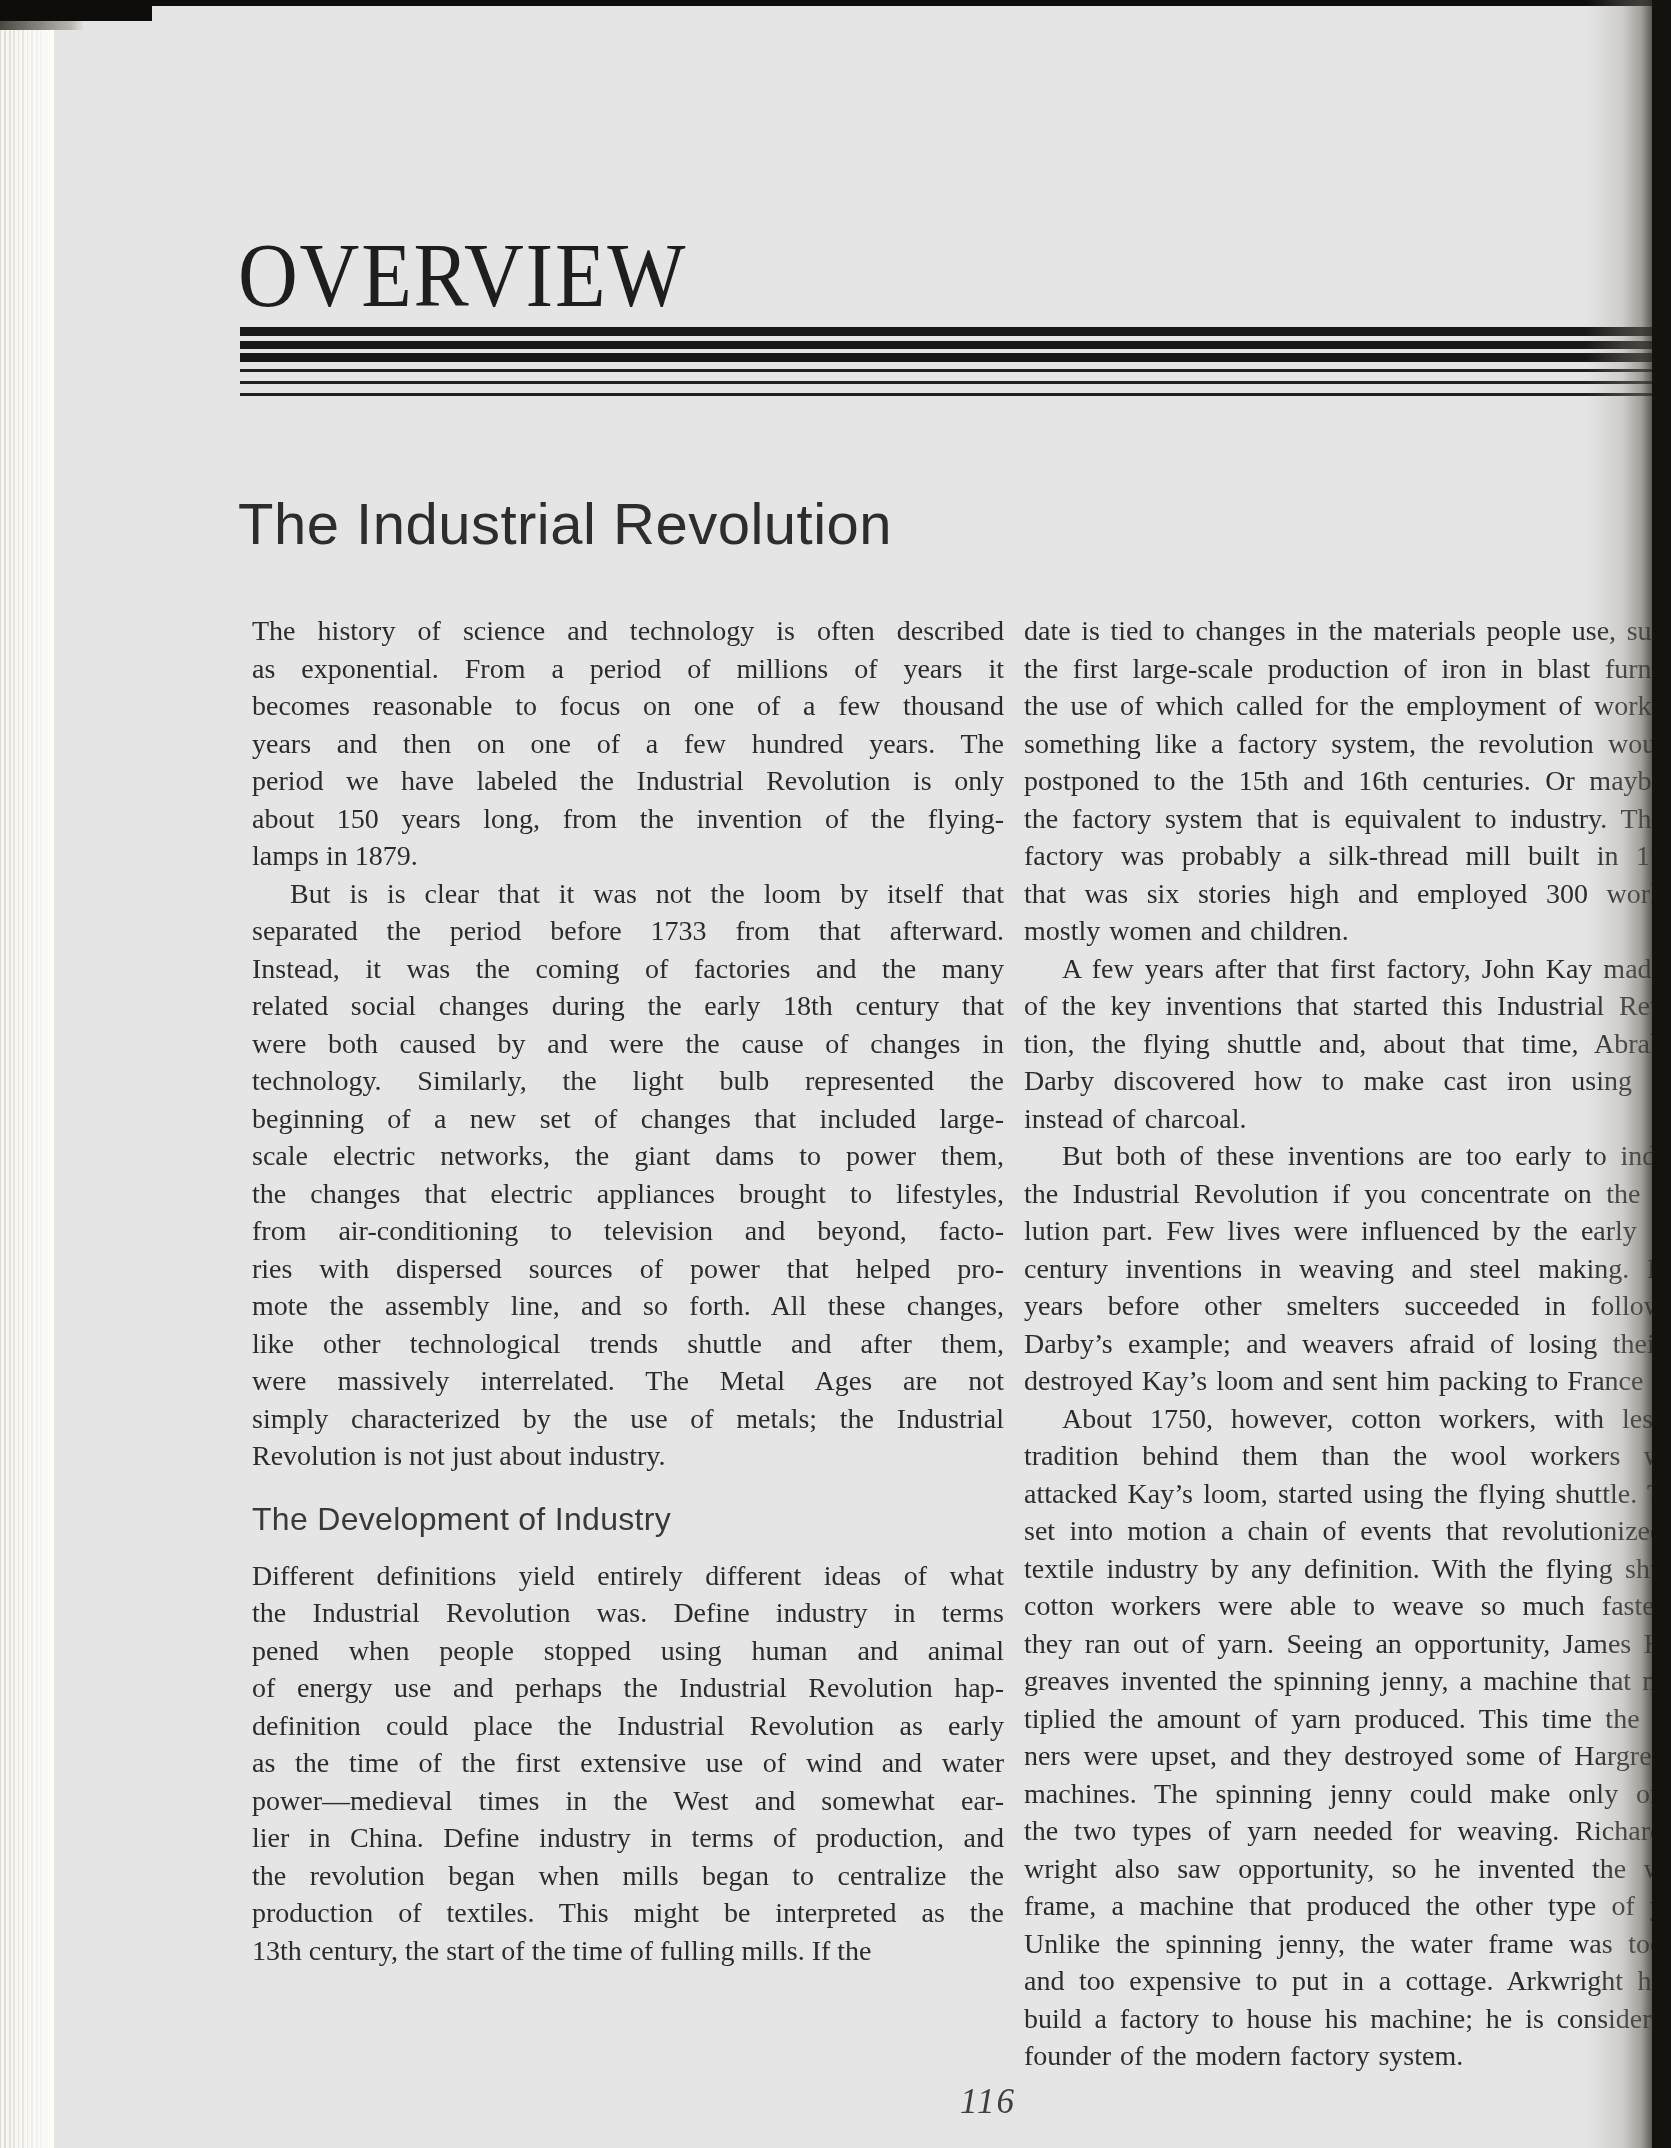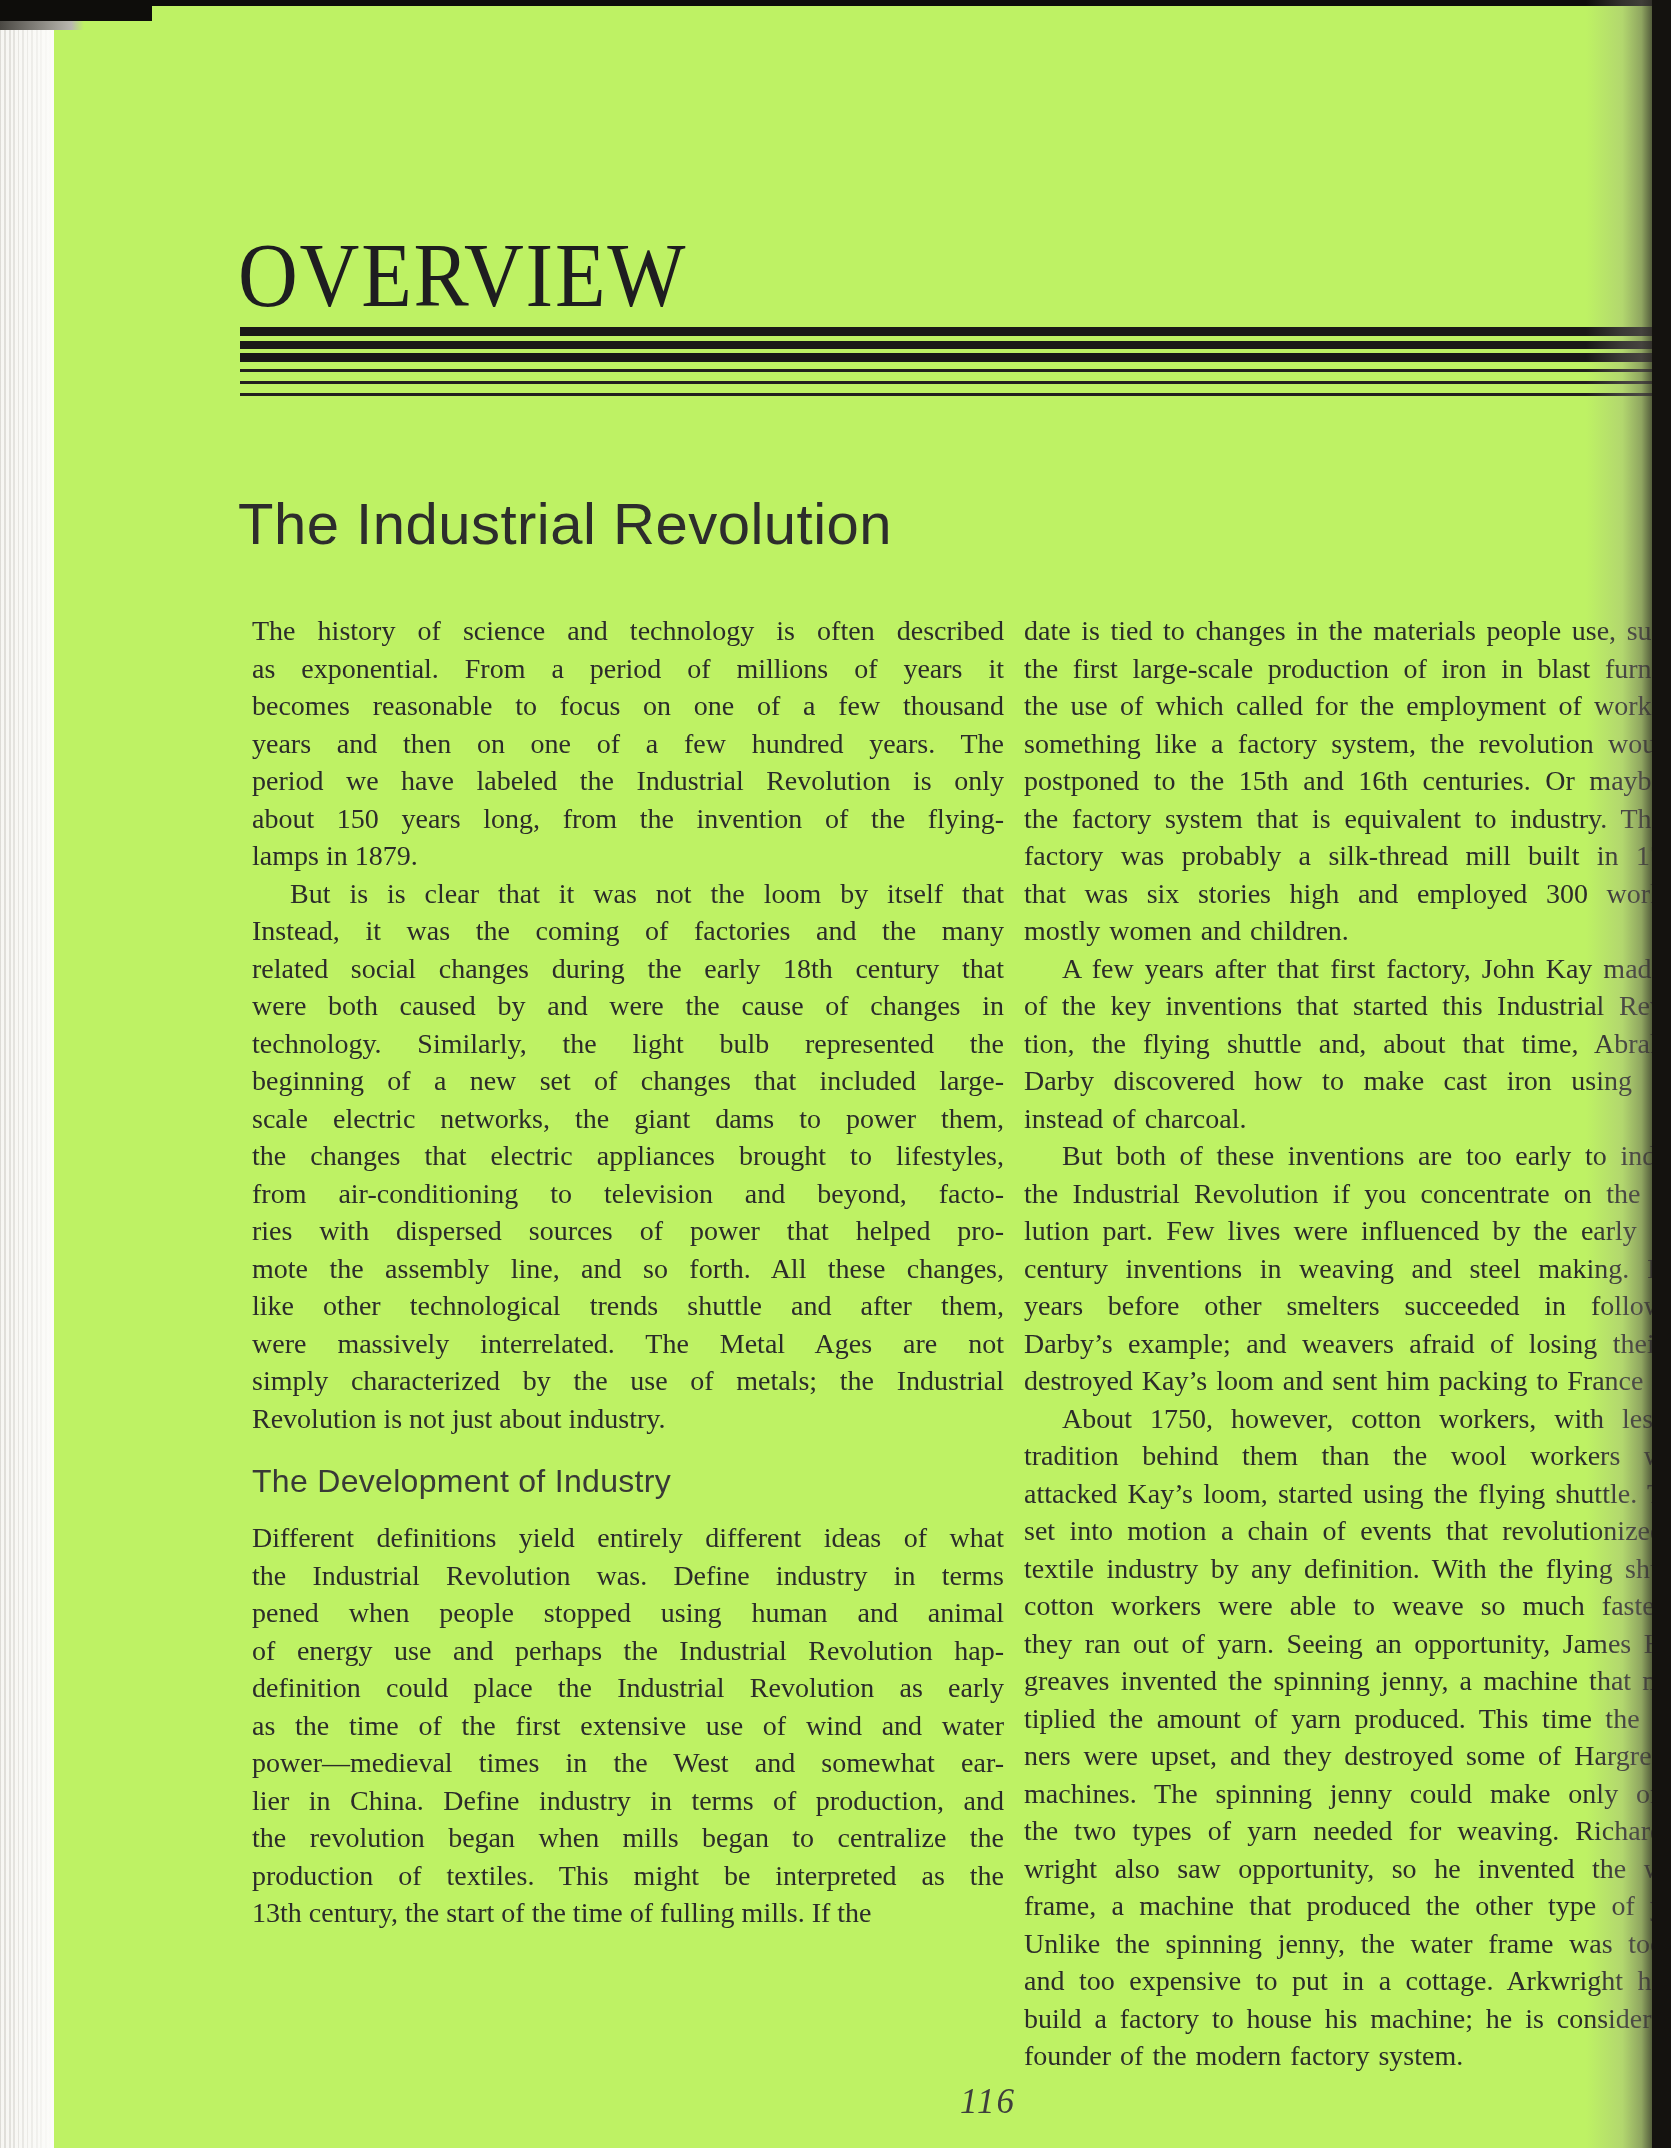--- a/index.html
+++ b/index.html
@@ -1,18 +1,18 @@
 <!DOCTYPE html>
 <html><head>
 <meta charset="utf-8">
 <style>
   html,body { margin:0; padding:0; background:#777; }
   .page {
     position:relative; width:1671px; height:2148px;
-    background:#bef264; overflow:hidden;
+    background:#e5e5e5; overflow:hidden;
     font-family:"Liberation Serif", serif;
     color:#2a2a28;
     text-decoration:underline;
   }
   
   .edge-left {
     position:absolute; left:0; top:0; width:54px; height:2148px;
     background:
       linear-gradient(90deg, rgba(252,252,250,0.15) 0%, rgba(252,252,250,0.55) 55%, #fcfcf9 96%),
       repeating-linear-gradient(90deg, #d8d6d0 0 1.5px, #f6f5f1 1.5px 4.5px);
@@ -90,20 +90,21 @@
 
   <div class="col col-left">
       <div class="line">The history of science and technology is often described</div>
       <div class="line">as exponential. From a period of millions of years it</div>
       <div class="line">becomes reasonable to focus on one of a few thousand</div>
       <div class="line">years and then on one of a few hundred years. The</div>
       <div class="line">period we have labeled the Industrial Revolution is only</div>
       <div class="line">about 150 years long, from the invention of the flying-</div>
       <div class="line last">lamps in 1879.</div>
       <div class="line indent">But is is clear that it was not the loom by itself that</div>
+      <div class="line">separated the period before 1733 from that afterward.</div>
       <div class="line">Instead, it was the coming of factories and the many</div>
       <div class="line">related social changes during the early 18th century that</div>
       <div class="line">were both caused by and were the cause of changes in</div>
       <div class="line">technology. Similarly, the light bulb represented the</div>
       <div class="line">beginning of a new set of changes that included large-</div>
       <div class="line">scale electric networks, the giant dams to power them,</div>
       <div class="line">the changes that electric appliances brought to lifestyles,</div>
       <div class="line">from air-conditioning to television and beyond, facto-</div>
       <div class="line">ries with dispersed sources of power that helped pro-</div>
       <div class="line">mote the assembly line, and so forth. All these changes,</div>

